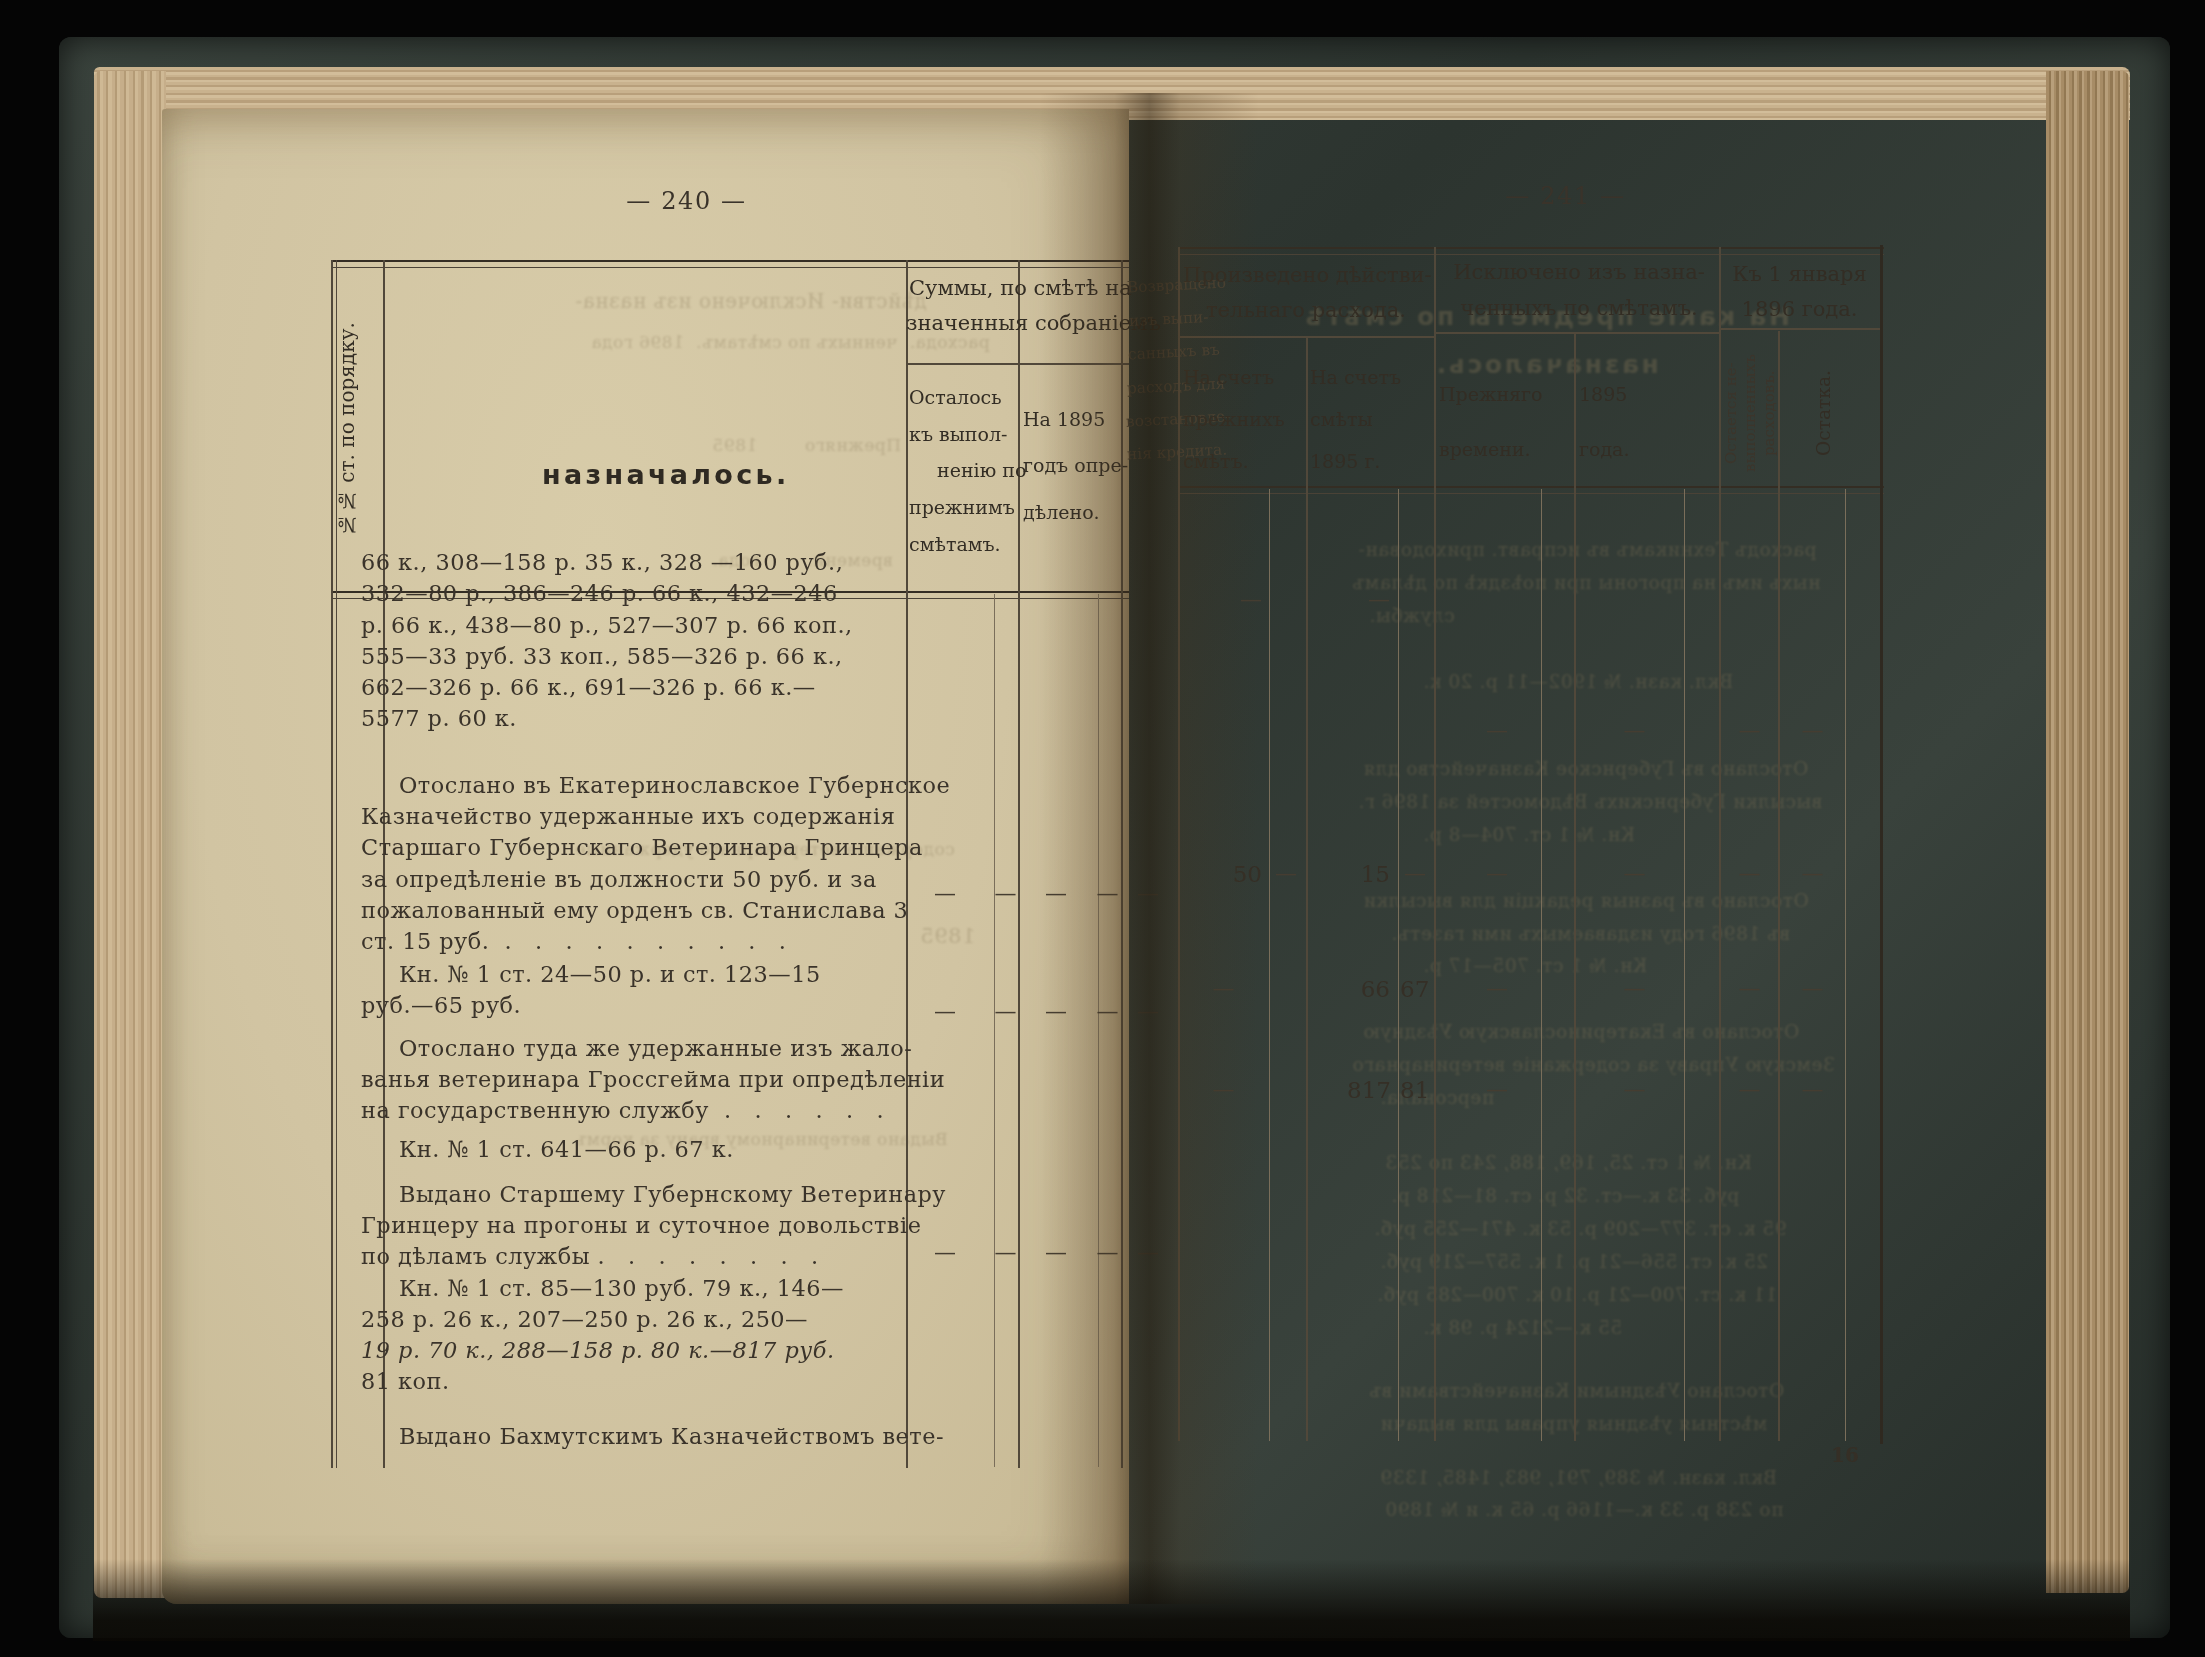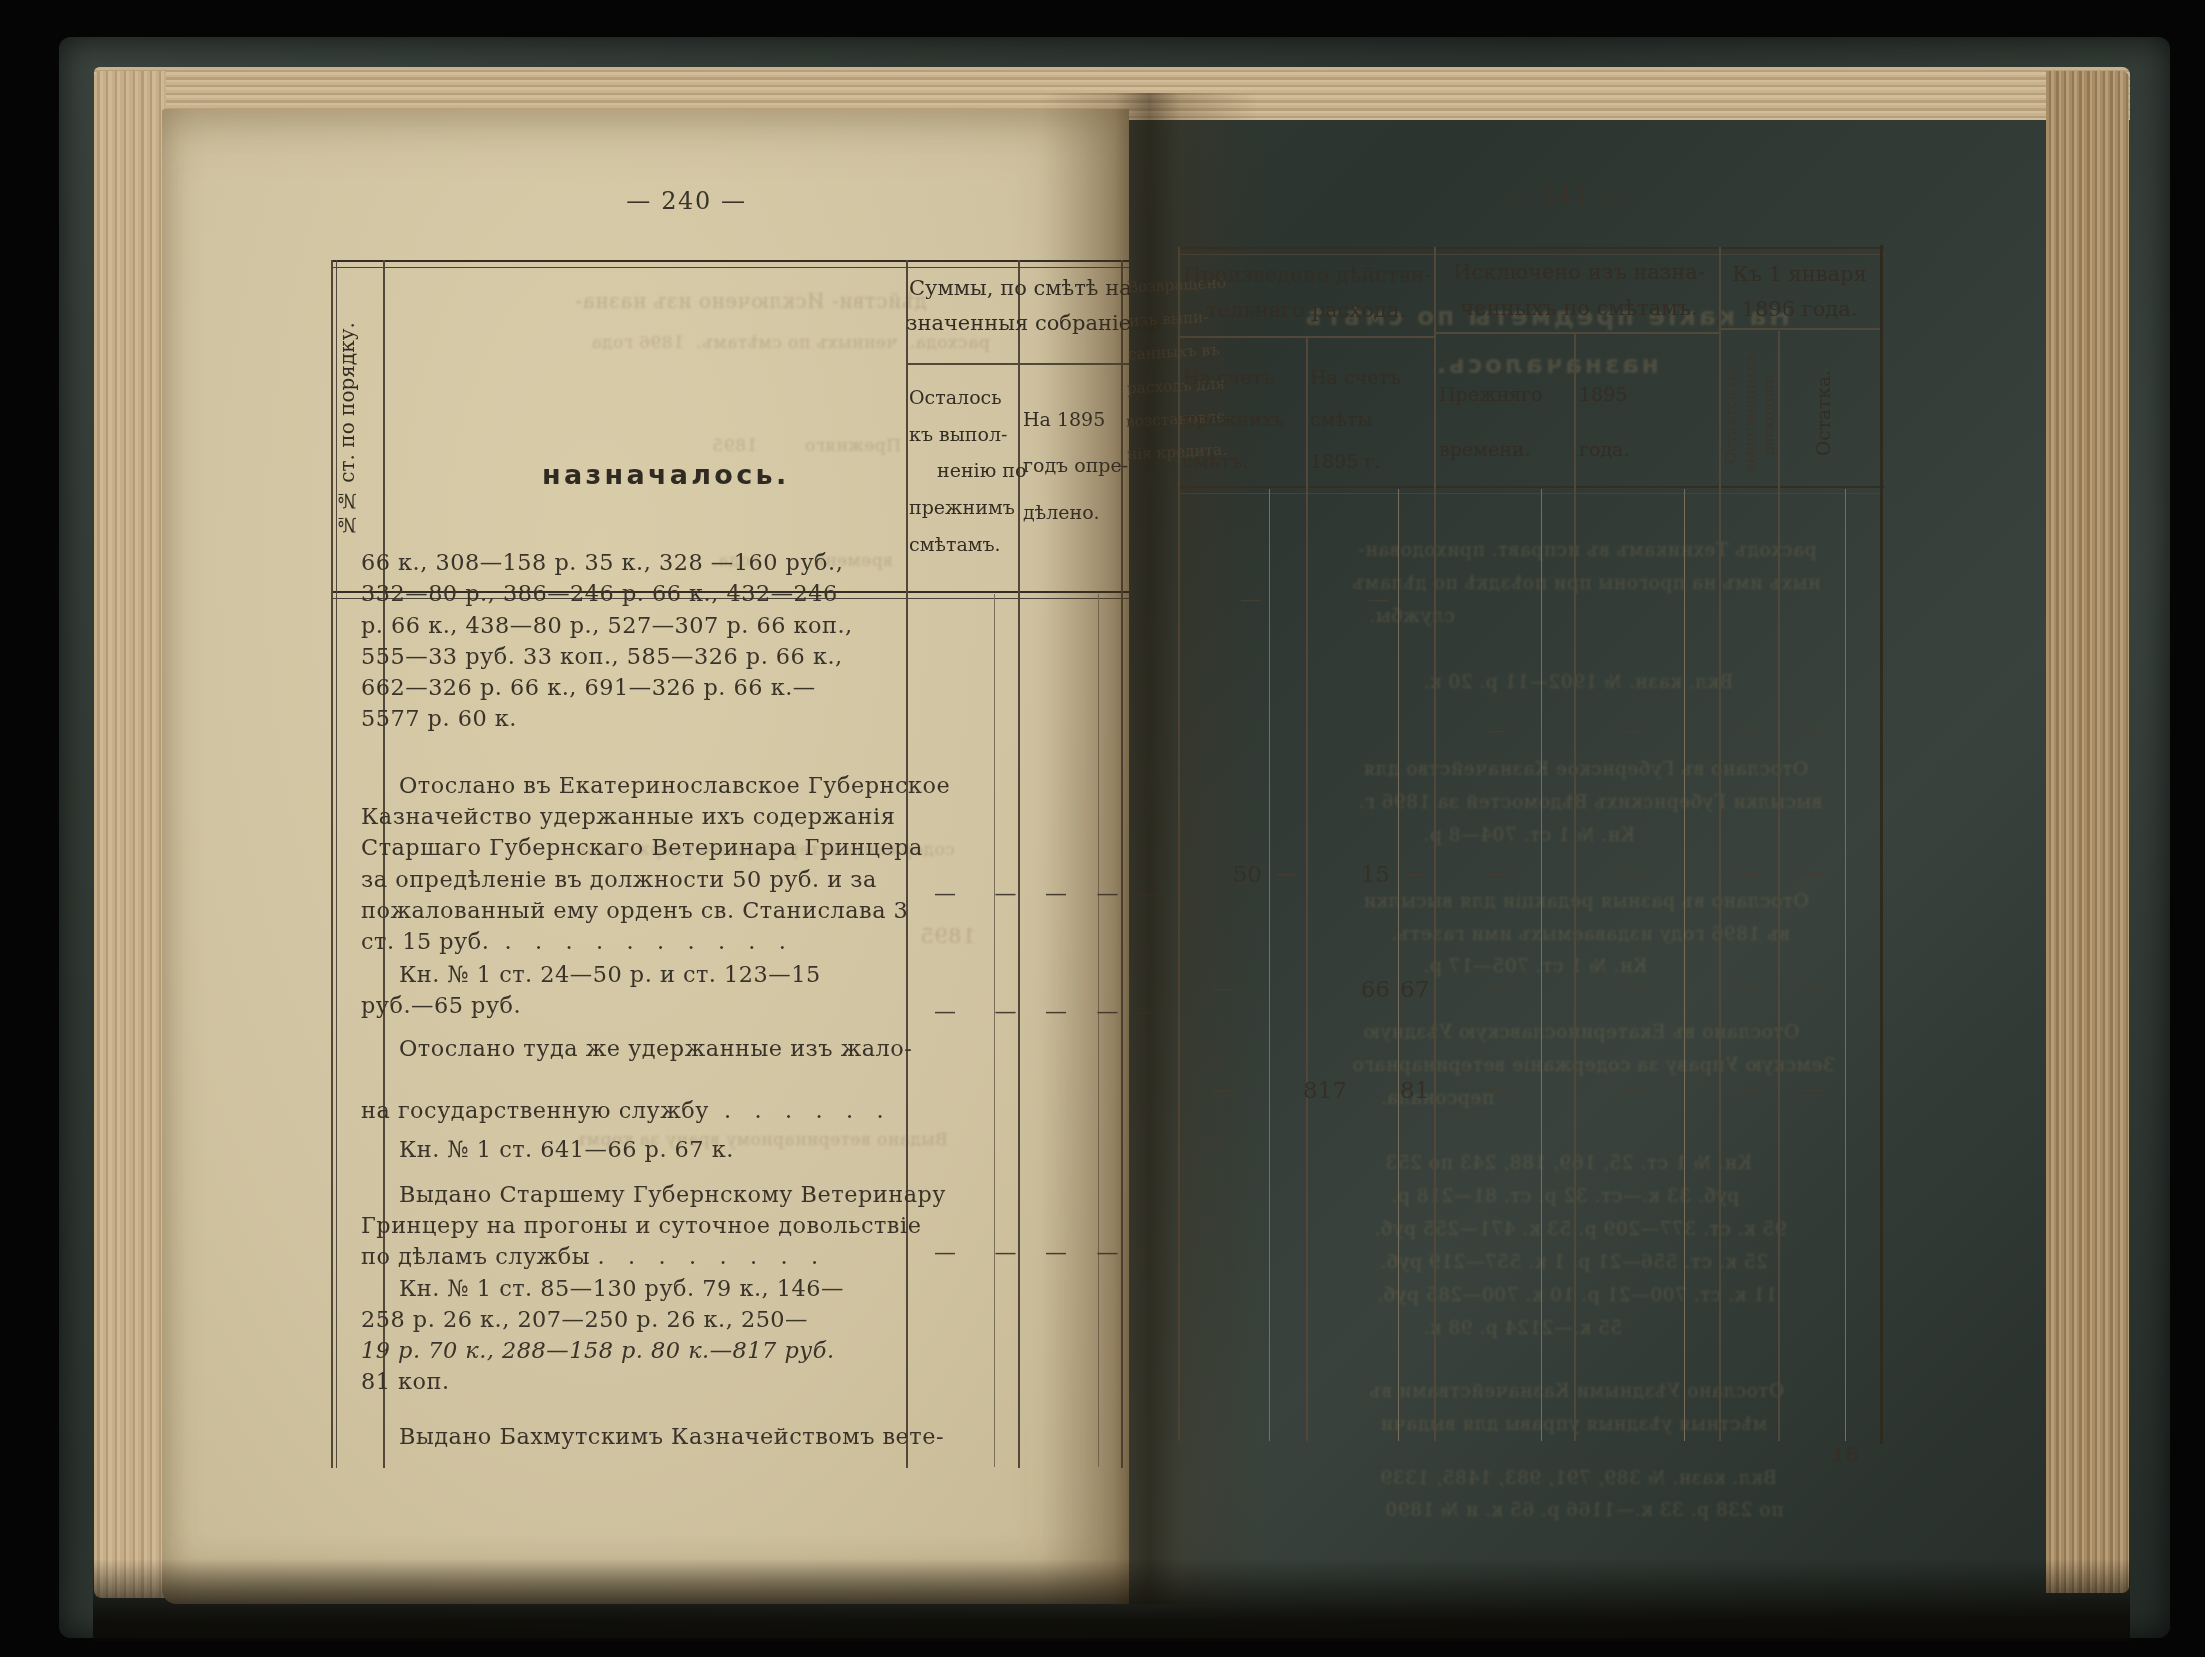--- a/index.html
+++ b/index.html
@@ -112,20 +112,21 @@
   <div class="btxt" style="left:399px;top:772px;">Отослано въ Екатеринославское Губернское</div>
   <div class="btxt" style="left:361px;top:803px;">Казначейство удержанные ихъ содержанія</div>
   <div class="btxt" style="left:361px;top:834px;">Старшаго Губернскаго Ветеринара Гринцера</div>
   <div class="btxt" style="left:361px;top:866px;">за опредѣленіе въ должности 50 руб. и за</div>
   <div class="btxt" style="left:361px;top:897px;">пожалованный ему орденъ св. Станислава 3</div>
   <div class="btxt" style="left:361px;top:928px;">ст. 15 руб.  .   .   .   .   .   .   .   .   .   .</div>
   <div class="btxt" style="left:399px;top:961px;">Кн. № 1 ст. 24—50 р. и ст. 123—15</div>
   <div class="btxt" style="left:361px;top:992px;">руб.—65 руб.</div>
 
   <div class="btxt" style="left:399px;top:1035px;">Отослано туда же удержанные изъ жало-</div>
+  <div class="btxt" style="left:361px;top:1066px;">ванья ветеринара Гроссгейма при опредѣленіи</div>
   <div class="btxt" style="left:361px;top:1097px;">на государственную службу  .   .   .   .   .   .</div>
   <div class="btxt" style="left:399px;top:1136px;">Кн. № 1 ст. 641—66 р. 67 к.</div>
 
   <div class="btxt" style="left:399px;top:1181px;">Выдано Старшему Губернскому Ветеринару</div>
   <div class="btxt" style="left:361px;top:1212px;">Гринцеру на прогоны и суточное довольствіе</div>
   <div class="btxt" style="left:361px;top:1243px;">по дѣламъ службы .   .   .   .   .   .   .   .</div>
   <div class="btxt" style="left:399px;top:1275px;">Кн. № 1 ст. 85—130 руб. 79 к., 146—</div>
   <div class="btxt" style="left:361px;top:1306px;">258 р. 26 к., 207—250 р. 26 к., 250—</div>
   <div class="btxt" style="left:361px;top:1337px;font-style:italic;">19 р. 70 к., 288—158 р. 80 к.—817 руб.</div>
   <div class="btxt" style="left:361px;top:1368px;">81 коп.</div>
@@ -236,21 +237,21 @@
 
   <div class="dash" style="left:1185px;top:976px;width:77px;text-align:center;">—</div>
   <div class="num" style="left:1311px;top:976px;width:79px;text-align:right;">66</div>
   <div class="num" style="left:1400px;top:976px;width:33px;text-align:left;">67</div>
   <div class="dash" style="left:1456px;top:976px;width:82px;text-align:center;">—</div>
   <div class="dash" style="left:1588px;top:976px;width:93px;text-align:center;">—</div>
   <div class="dash" style="left:1725px;top:976px;width:49px;text-align:center;">—</div>
   <div class="dash" style="left:1784px;top:976px;width:57px;text-align:center;">—</div>
 
   <div class="dash" style="left:1185px;top:1077px;width:77px;text-align:center;">—</div>
-  <div class="num" style="left:1303px;top:1077px;width:88px;text-align:left;">817</div>
+  <div class="num" style="left:1303px;top:1077px;width:88px;text-align:right;">817</div>
   <div class="num" style="left:1400px;top:1077px;width:33px;text-align:left;">81</div>
   <div class="dash" style="left:1456px;top:1077px;width:82px;text-align:center;">—</div>
   <div class="dash" style="left:1588px;top:1077px;width:93px;text-align:center;">—</div>
   <div class="dash" style="left:1725px;top:1077px;width:49px;text-align:center;">—</div>
   <div class="dash" style="left:1784px;top:1077px;width:57px;text-align:center;">—</div>
 
   <div class="sig" style="left:1831px;top:1443px;">16</div>
 
   <div class="gutter"></div>
   <div class="bottom-shade"></div>

